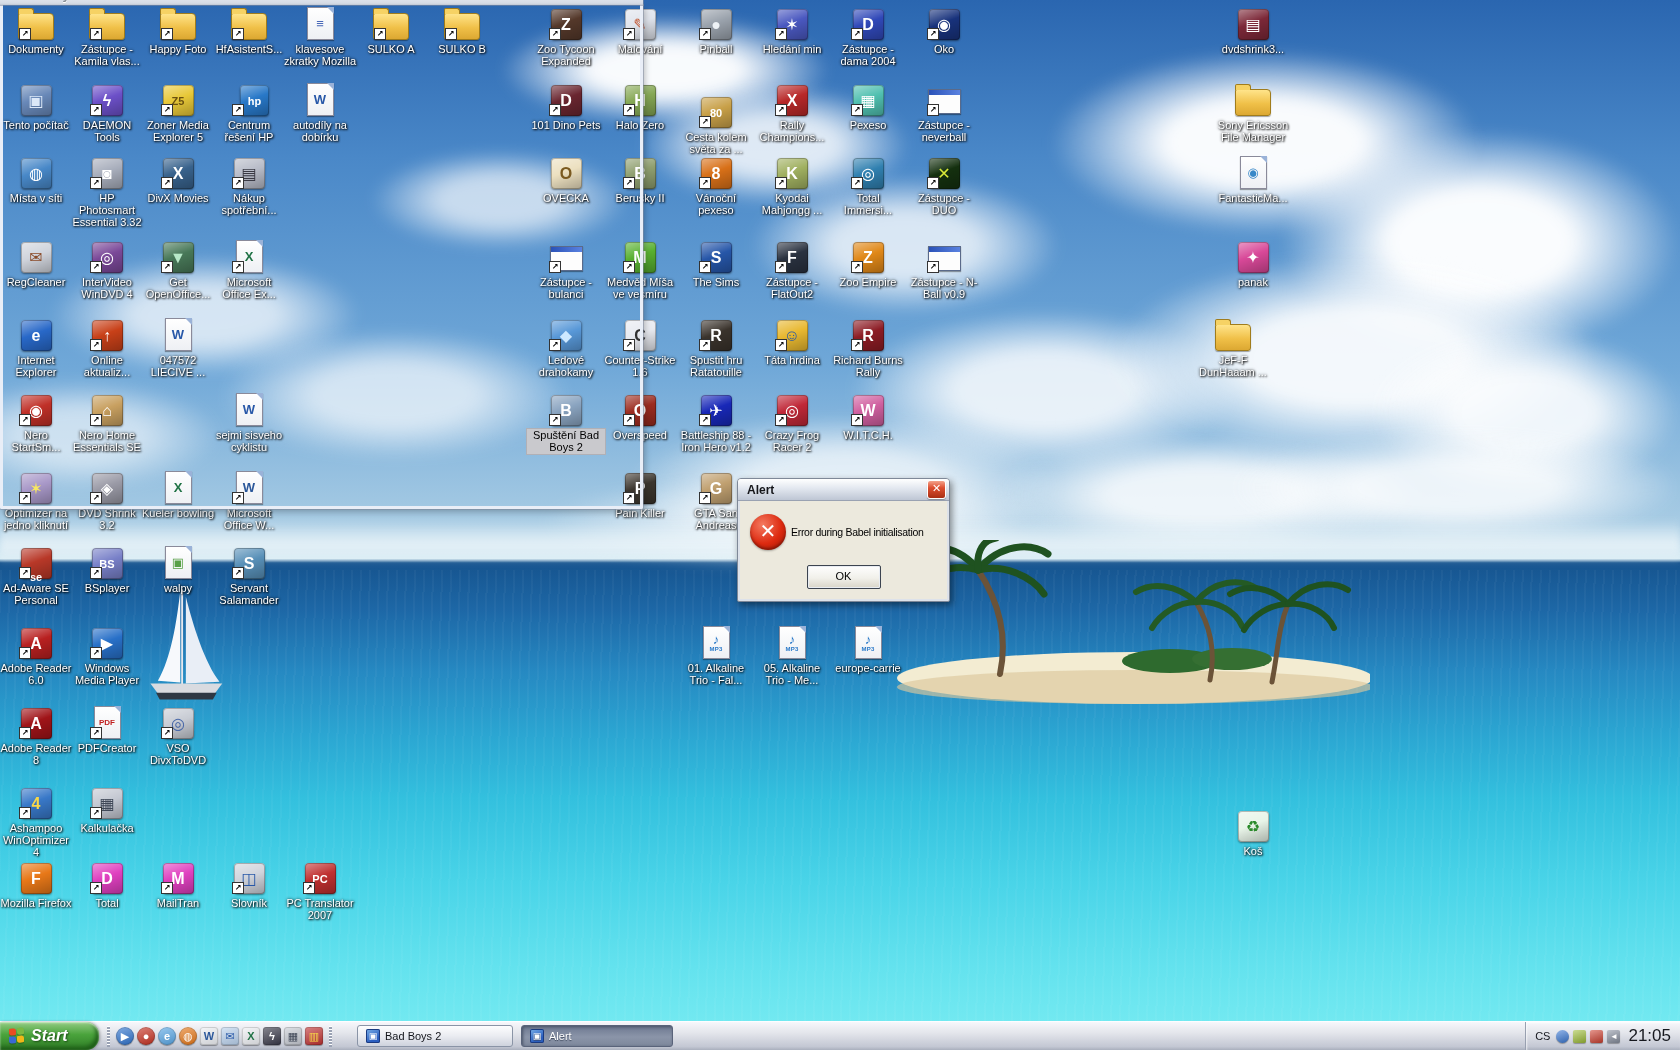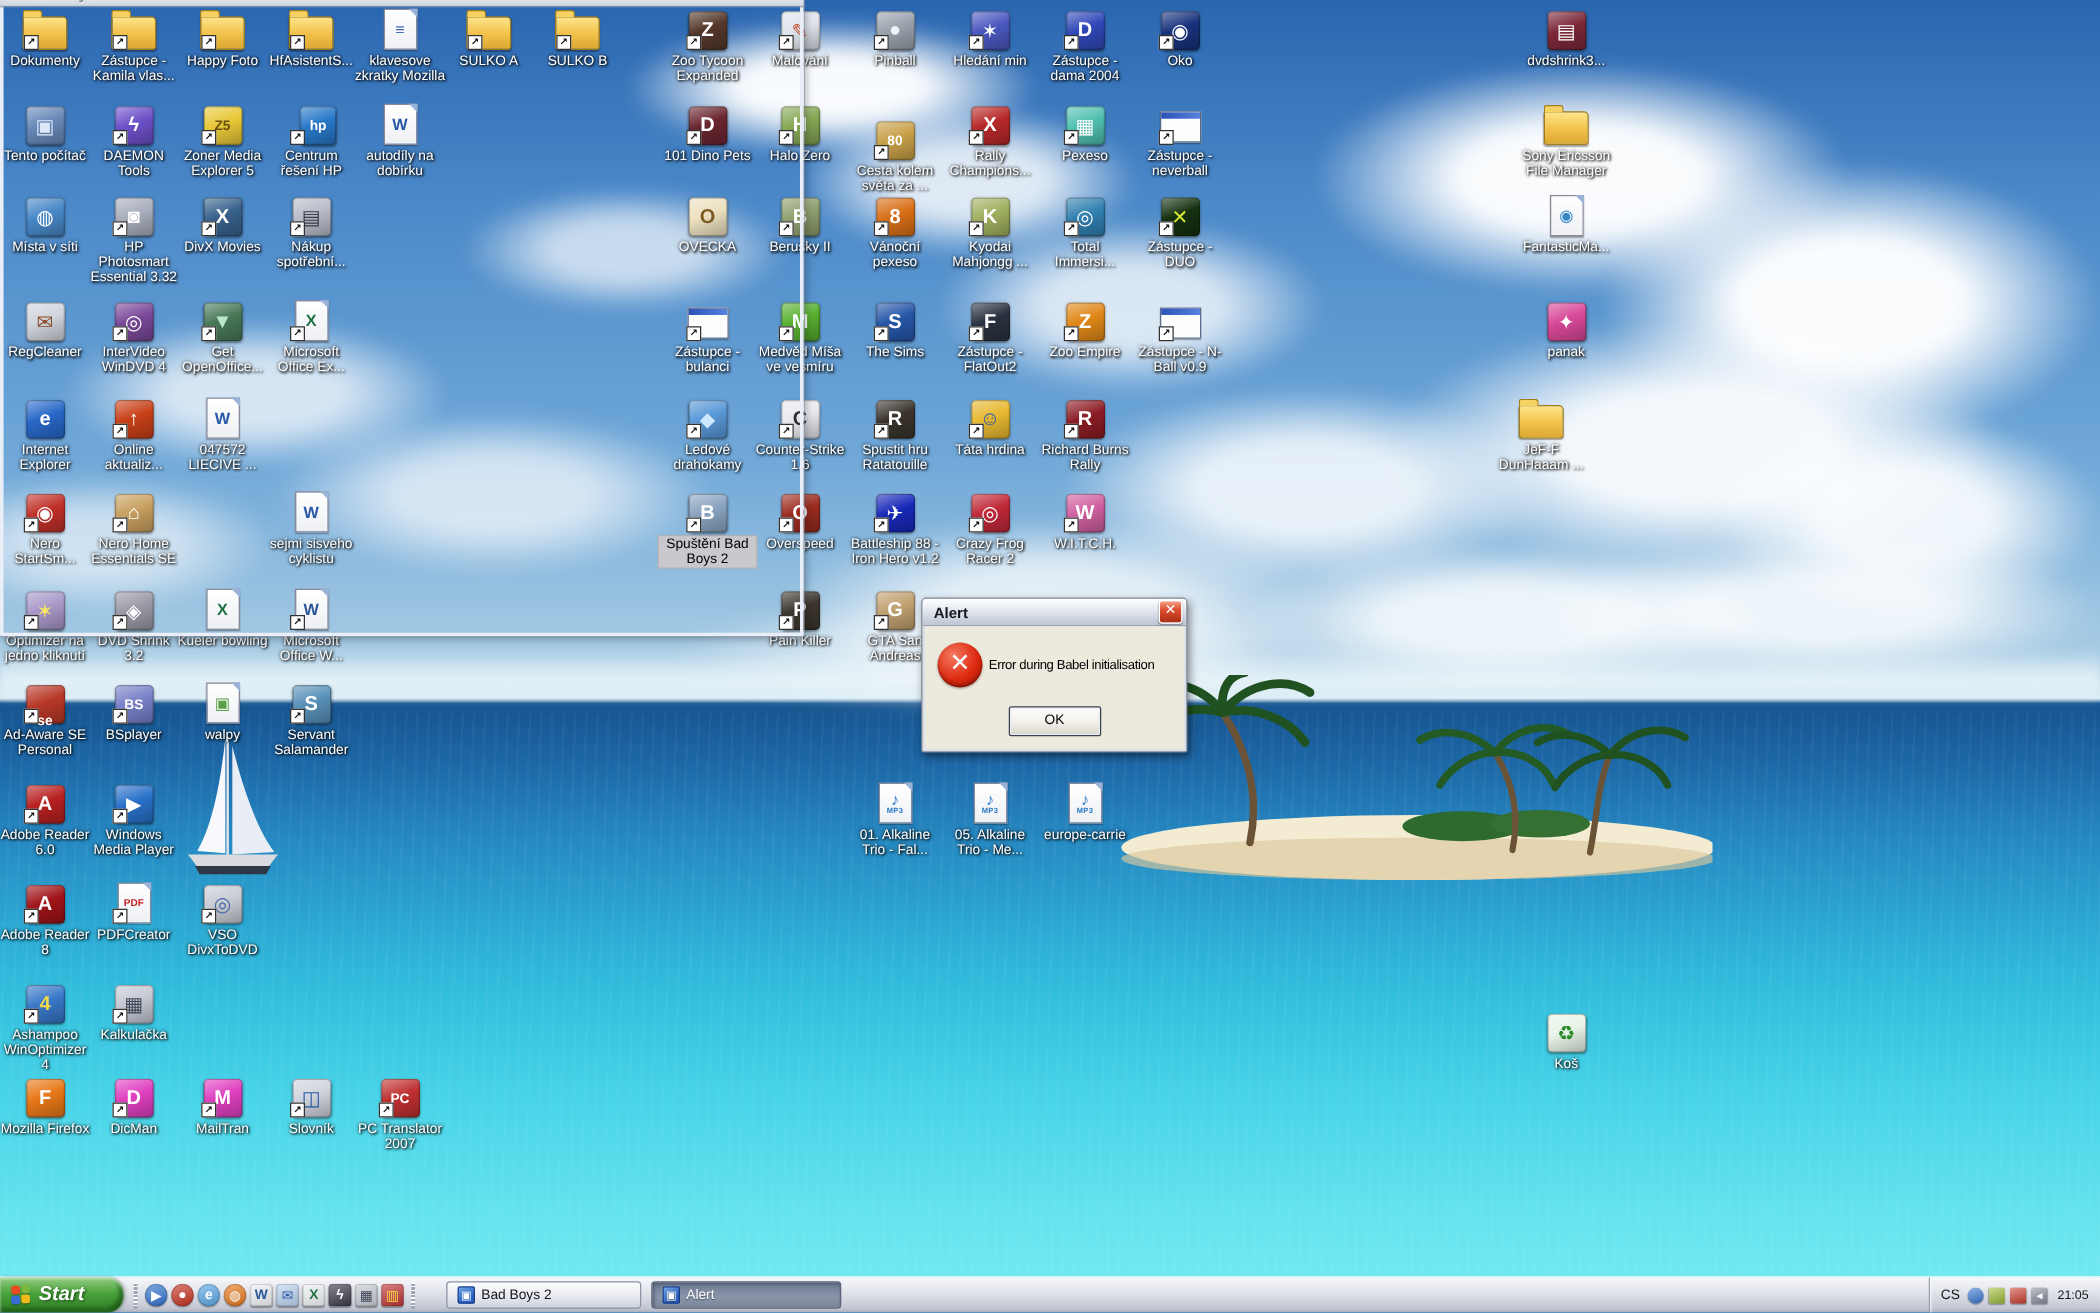--- a/index.html
+++ b/index.html
@@ -102,21 +102,21 @@
     background:linear-gradient(#fdfdfe,#eaecf1 50%,#ced3dd)}
   #tbtn-alert{left:521px;width:152px;color:#fff;border:1px solid #59637a;text-shadow:0 1px 1px #3a4458;
     background:linear-gradient(#6d7890,#8b95a9 55%,#7d879b);box-shadow:inset 1px 1px 3px #4a5468}
   #tray{position:absolute;right:0;top:0;height:28px;display:flex;align-items:center;gap:6px;
     padding:0 9px;border-left:1px solid #98a0b0;box-shadow:inset 1px 1px 2px rgba(255,255,255,.7)}
   #tray .lang{font-size:11px;color:#16181e}
   .tri{width:13px;height:13px;border-radius:2px;box-shadow:0 1px 1px rgba(0,0,0,.3);
     display:flex;align-items:center;justify-content:center;color:#fff;font-size:8px;
     background-image:linear-gradient(160deg,rgba(255,255,255,.45),rgba(0,0,0,.2))}
   .tri.round{border-radius:50%}
-  #clock{font-size:10px;color:#16181e;margin-left:2px}
+  #clock{font-size:17px;color:#16181e;margin-left:2px}
 </style>
 </head>
 <body>
 
 <div id="wallpaper">
   <div class="cloud" style="left:500px;top:15px;width:330px;height:110px"></div>
   <div class="cloud" style="left:640px;top:85px;width:270px;height:120px;opacity:.85"></div>
   <div class="cloud" style="left:370px;top:150px;width:260px;height:100px;opacity:.7"></div>
   <div class="cloud" style="left:50px;top:255px;width:310px;height:120px;opacity:.75"></div>
   <div class="cloud" style="left:220px;top:330px;width:350px;height:130px;opacity:.7"></div>
@@ -922,21 +922,21 @@
       </div>
       <div class="lbl">Mozilla Firefox</div>
     </div>
     <div class="dicon" style="left: 68px; top: 858px;">
       <div class="icw">
         <span class="iapp" style="background-color: rgb(224, 64, 192);">
           <span style="color: rgb(255, 255, 255); font-size: 16px;">D</span>
         </span>
         <span class="sc">↗</span>
       </div>
-      <div class="lbl">DicMan</div>
+      <div class="lbl">Total</div>
     </div>
     <div class="dicon" style="left: 139px; top: 858px;">
       <div class="icw">
         <span class="iapp" style="background-color: rgb(224, 64, 192);">
           <span style="color: rgb(255, 255, 255); font-size: 16px;">M</span>
         </span>
         <span class="sc">↗</span>
       </div>
       <div class="lbl">MailTran</div>
     </div>

